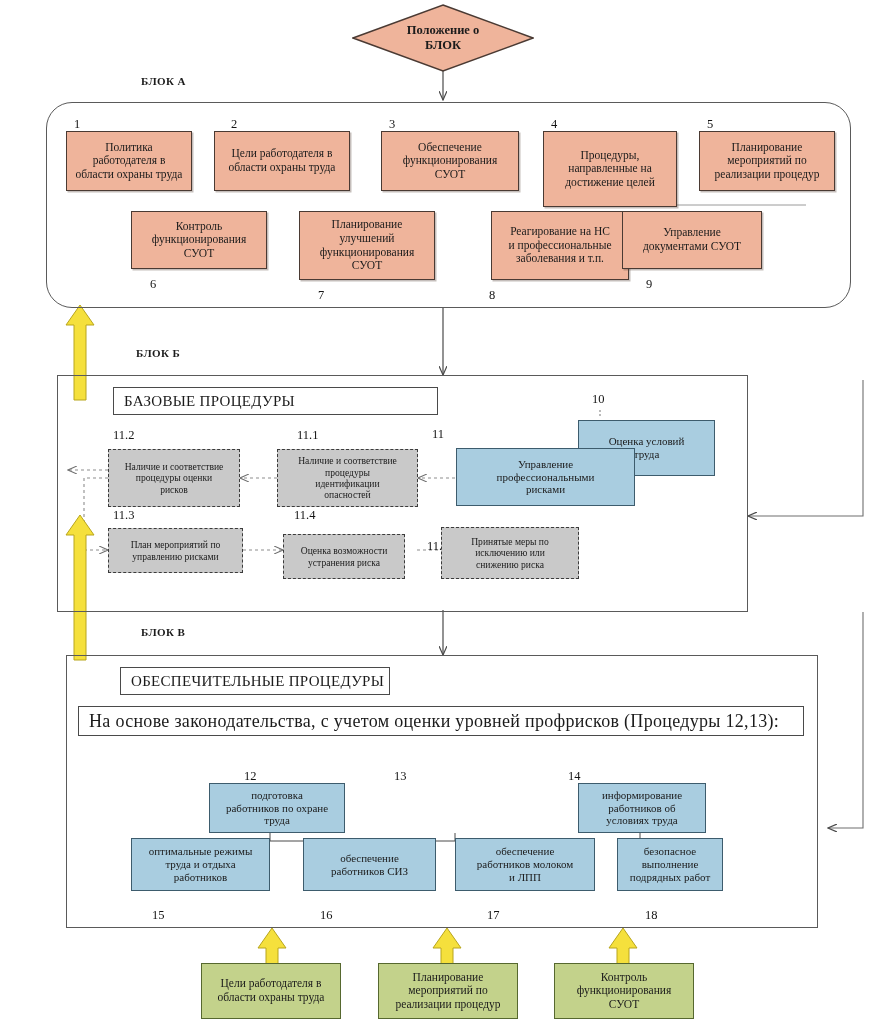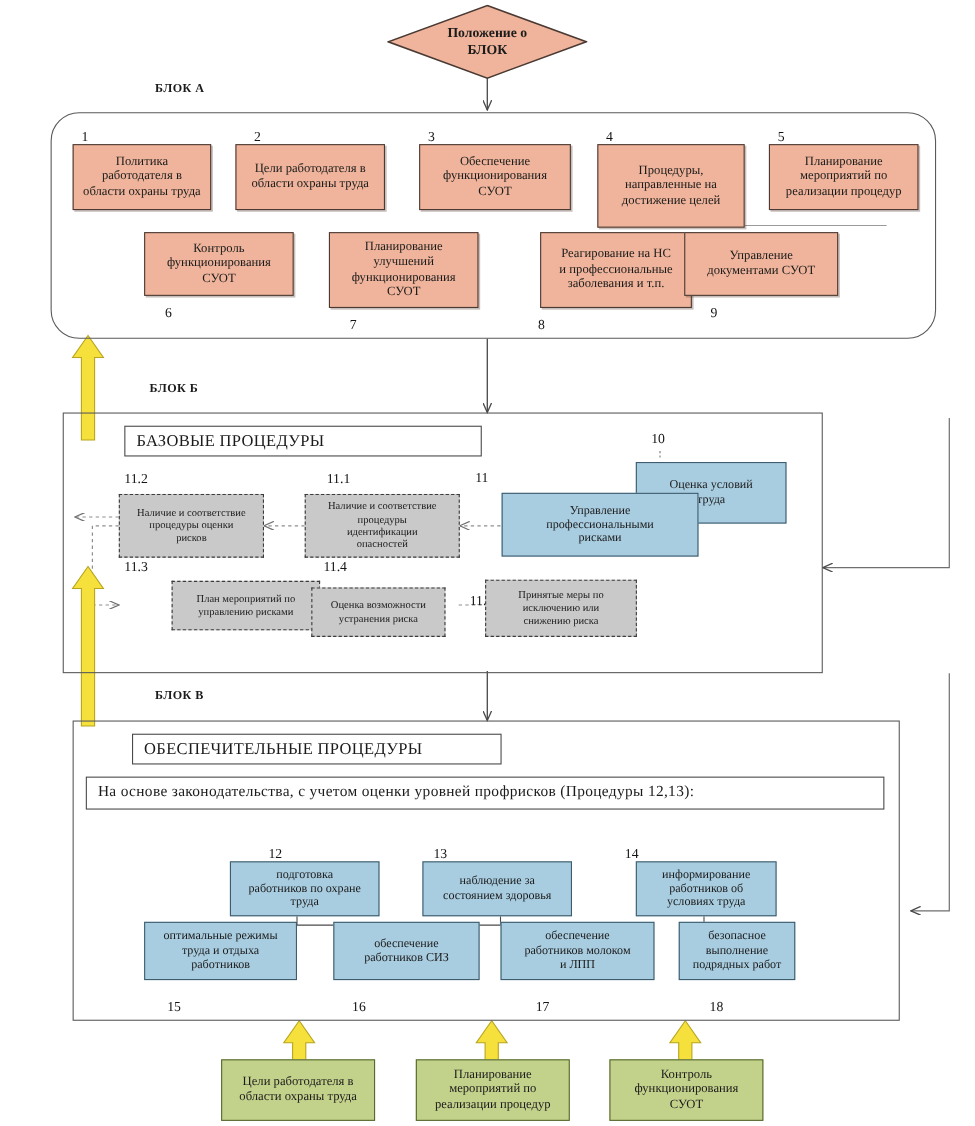--- a/index.html
+++ b/index.html
@@ -240,45 +240,43 @@
 процедуры оценки
 рисков</div>
 
   <div class="num" style="left:297px; top:428px;">11.1</div>
   <div class="node grey" style="left:277px; top:449px; width:141px; height:58px;">Наличие  и соответствие
 процедуры
 идентификации
 опасностей</div>
 
   <div class="num" style="left:113px; top:508px;">11.3</div>
-  <div class="node grey" style="left:108px; top:528px; width:135px; height:45px;margin-left:48px;">План мероприятий по
+  <div class="node grey" style="left:108px; top:528px; width:135px; height:45px;">План мероприятий по
 управлению рисками</div>
 
   <div class="num" style="left:294px; top:508px;">11.4</div>
   <div class="node grey" style="left:283px; top:534px; width:122px; height:45px;">Оценка возможности
 устранения риска</div>
 
   <div class="num" style="left:427px; top:539px;">11.5</div>
   <div class="node grey" style="left:441px; top:527px; width:138px; height:52px;">Принятые меры по
 исключению или
 снижению риска</div>
 
   <div class="blocktitle" style="left:141px; top:626px;">БЛОК В</div>
   <div class="frameRect" style="left:66px; top:655px; width:752px; height:273px;"></div>
-  <div class="caption" style="left:120px; top:667px; width:336px; height:28px;">ОБЕСПЕЧИТЕЛЬНЫЕ ПРОЦЕДУРЫ</div>
-  <div class="caption" style="left:78px; top:706px; width:726px; height:30px; font-size:14px;">На основе законодательства, с учетом оценки уровней профрисков (Процедуры 12,13):</div>
+  <div class="caption" style="left:120px; top:667px; width:270px; height:28px;">ОБЕСПЕЧИТЕЛЬНЫЕ ПРОЦЕДУРЫ</div>
+  <div class="caption" style="left:78px; top:706px; width:726px; height:30px; font-size:18px;">На основе законодательства, с учетом оценки уровней профрисков (Процедуры 12,13):</div>
 
   <div class="num" style="left:244px; top:769px;">12</div>
   <div class="node blue" style="left:209px; top:783px; width:136px; height:50px;">подготовка
 работников по охране
 труда</div>
 
   <div class="num" style="left:394px; top:769px;">13</div>
-  <div class="node blue" style="left:384px; top:783px; width:136px; height:50px;">наблюдение за
-состоянием здоровья</div>
 
   <div class="num" style="left:568px; top:769px;">14</div>
   <div class="node blue" style="left:578px; top:783px; width:128px; height:50px;">информирование
 работников об
 условиях труда</div>
 
   <div class="node blue" style="left:131px; top:838px; width:139px; height:53px;">оптимальные режимы
 труда и отдыха
 работников</div>
   <div class="num" style="left:152px; top:908px;">15</div>

